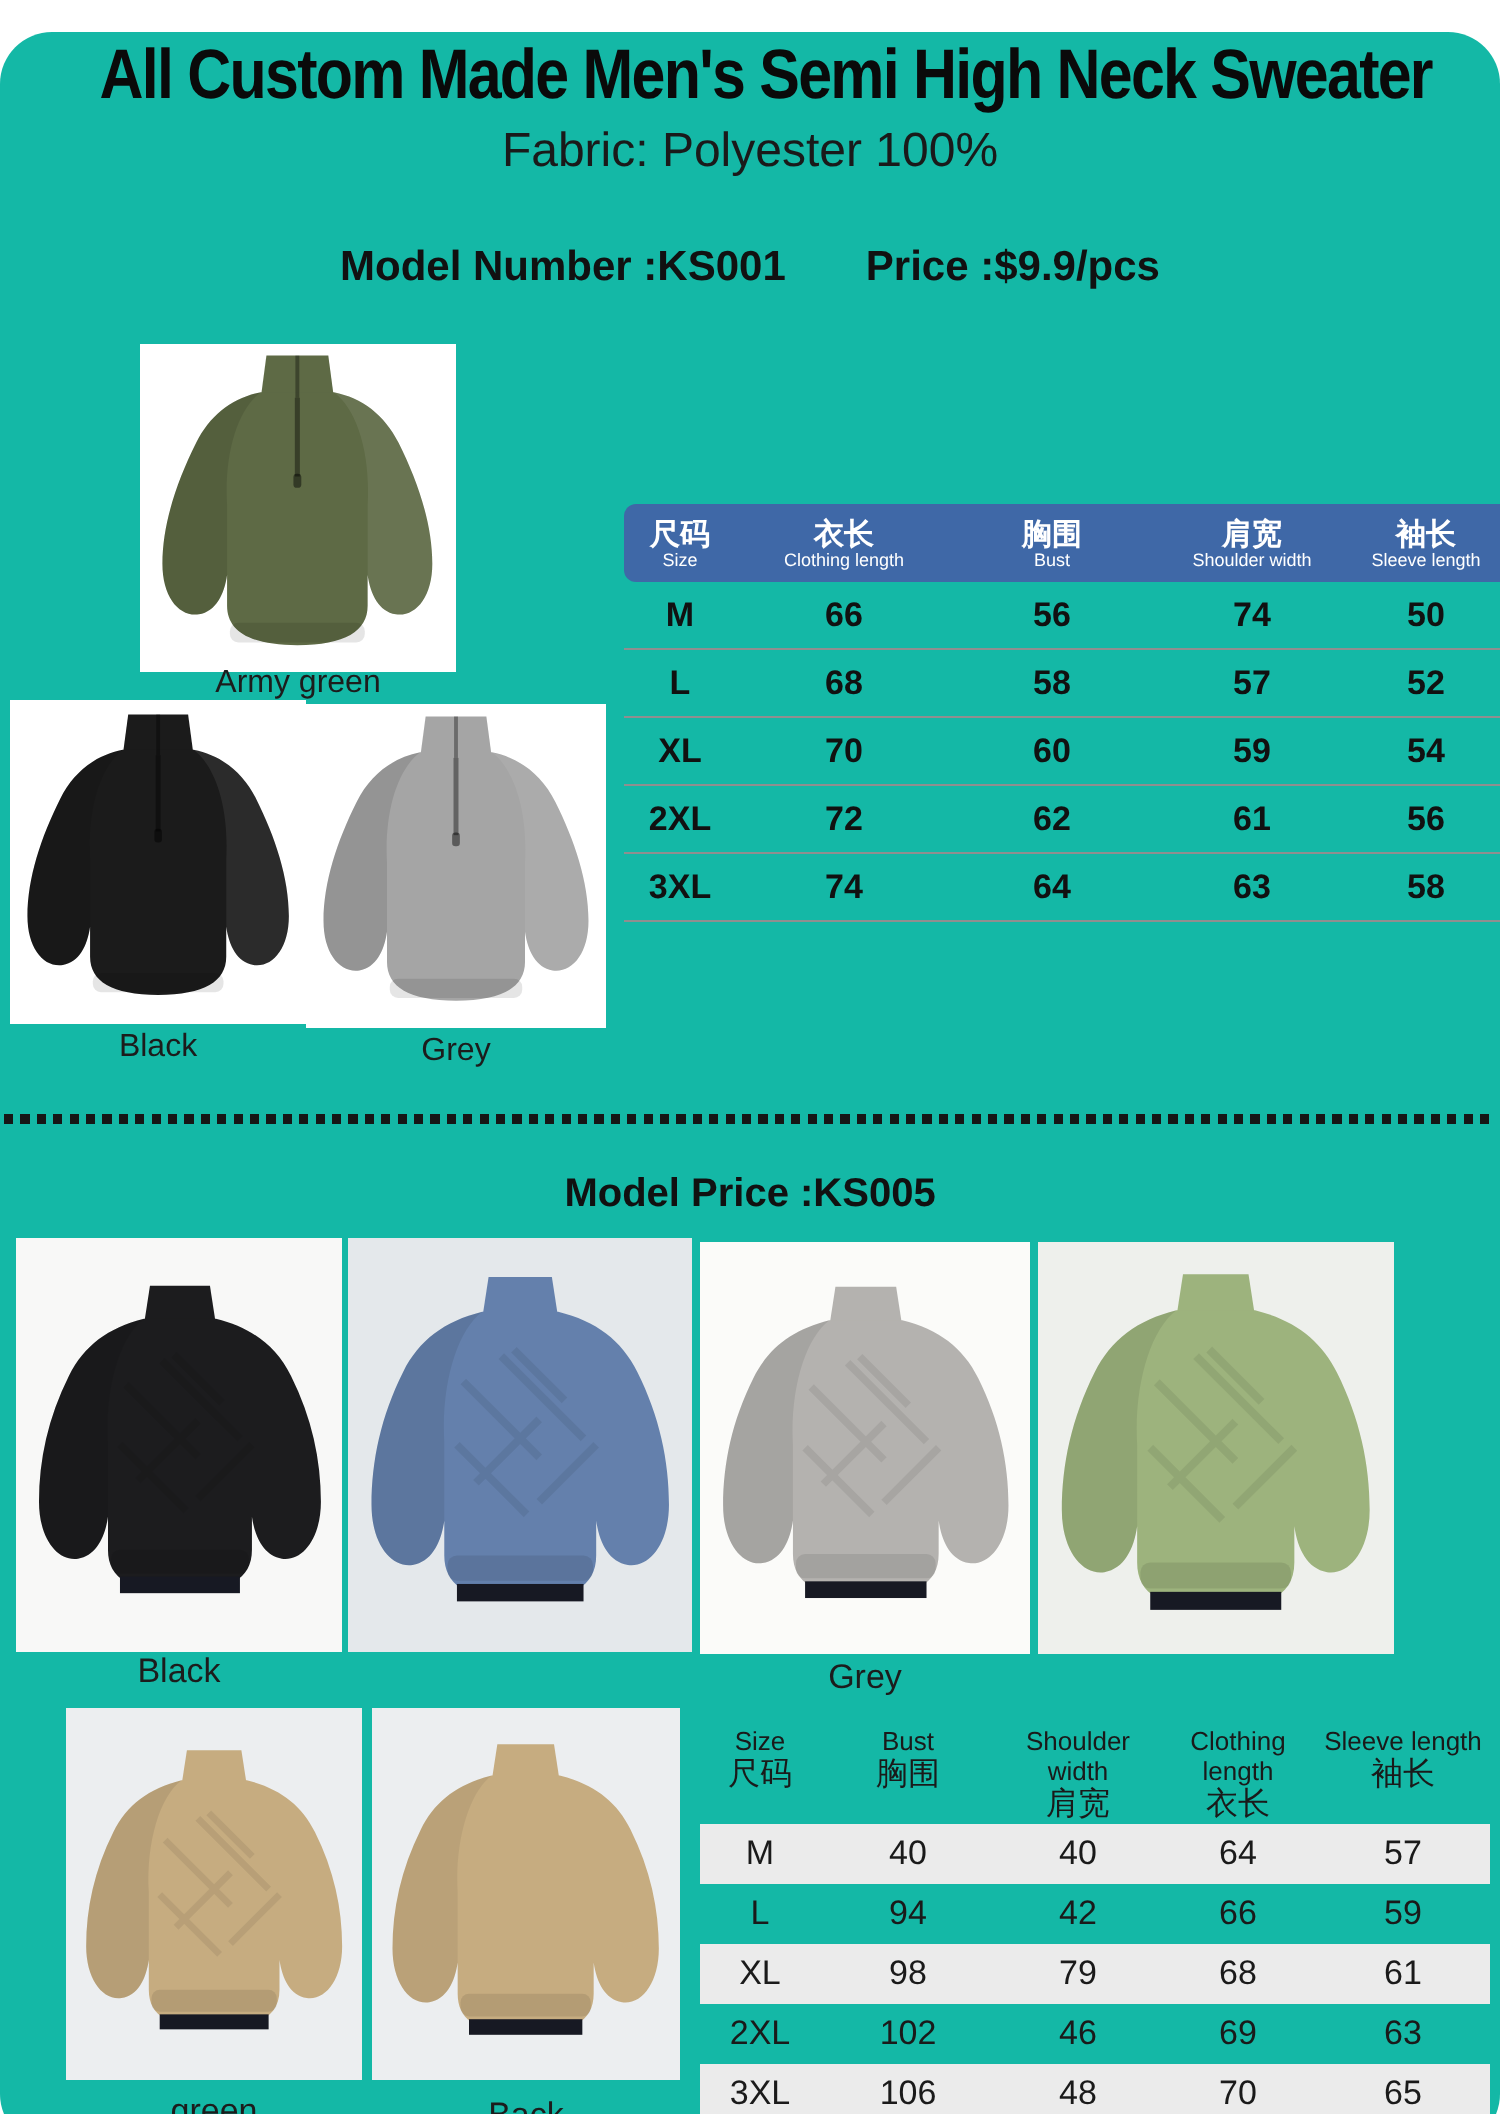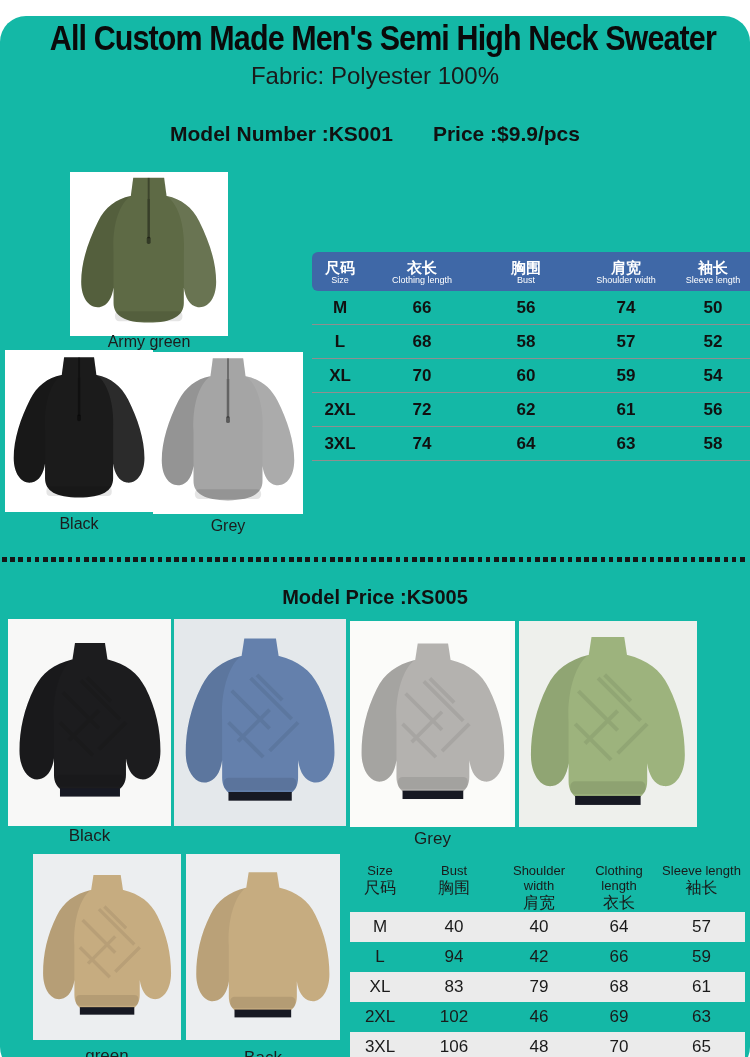--- a/index.html
+++ b/index.html
@@ -254,21 +254,21 @@
     </div>
     <div class="t2-row">
       <span>L</span>
         <span>94</span>
         <span>42</span>
         <span>66</span>
         <span>59</span>
     </div>
     <div class="t2-row" style="background: rgb(235, 235, 235);">
       <span>XL</span>
-        <span>83</span>
+        <span>98</span>
         <span>79</span>
         <span>68</span>
         <span>61</span>
     </div>
     <div class="t2-row">
       <span>2XL</span>
         <span>102</span>
         <span>46</span>
         <span>69</span>
         <span>63</span>

